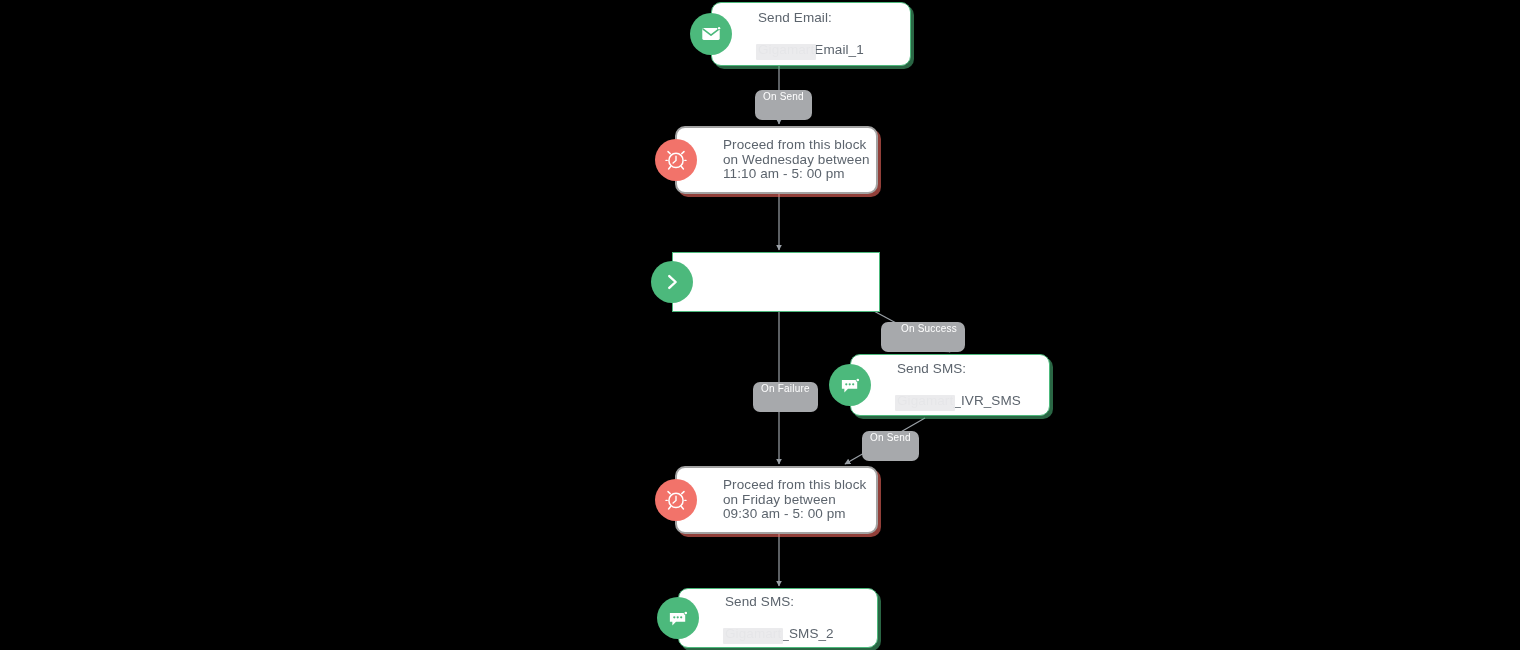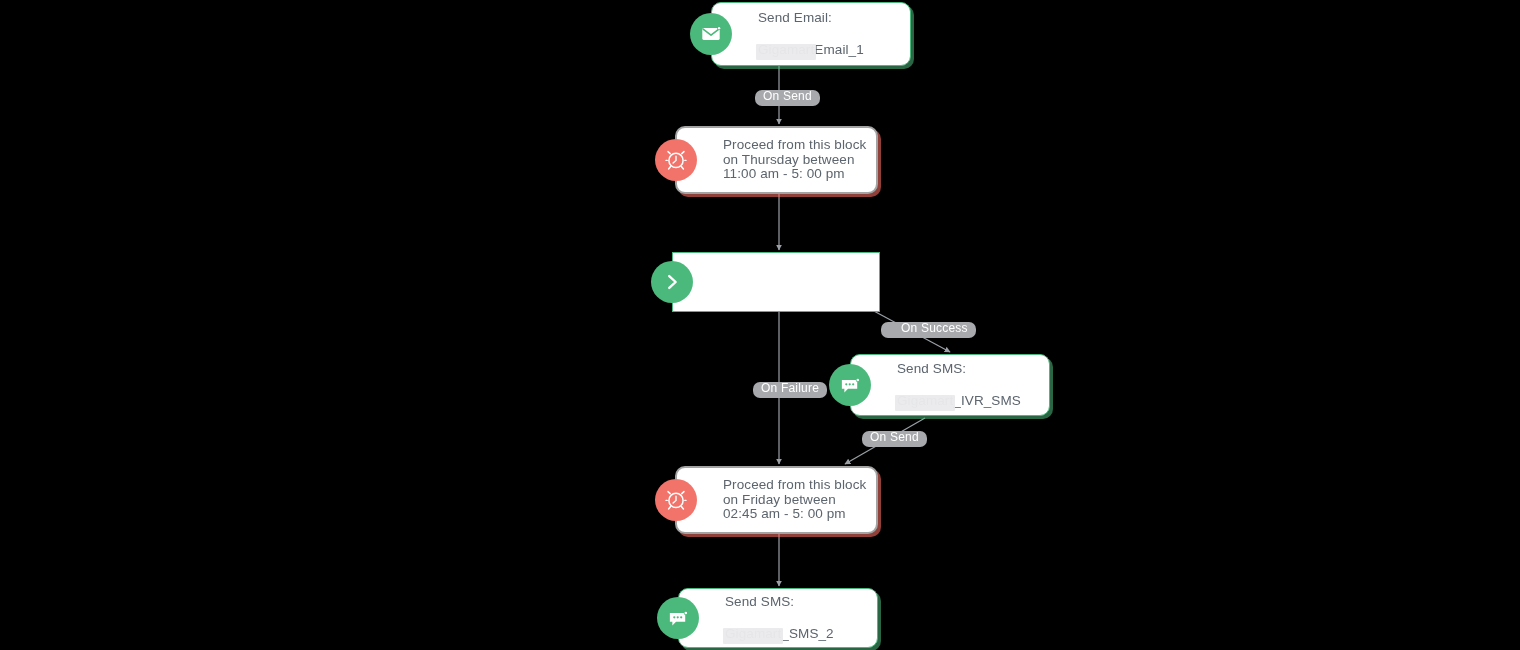--- a/index.html
+++ b/index.html
@@ -113,24 +113,24 @@
     align-items: center;
     justify-content: center;
   }
   .icon-badge.red { background: #f2736a; }
 
   
   .edge-label {
     position: absolute;
     background: #a7a9ac;
     color: #ffffff;
-    font-size: 12px;
+    font-size: 10px;
     letter-spacing: 0.2px;
     line-height: 13px;
-    height: 16px;
+    height: 30px;
     padding: 0 8px;
     border-radius: 7px;
     white-space: nowrap;
     font-family: "Liberation Sans", sans-serif;
   }
 </style>
 </head>
 <body>
 
 <div id="canvas">
@@ -177,22 +177,22 @@
       <svg width="24" height="24" viewBox="0 0 24 24">
         <circle cx="12" cy="12.4" r="7.1" fill="none" stroke="#ffffff" stroke-width="1.5"></circle>
         <path d="M12,8.2 L12,12.4 L9.1,15.1" stroke="#ffffff" stroke-width="1.4" fill="none" stroke-linecap="round"></path>
         <path d="M6.2,5.6 L4.0,3.6 M17.8,5.6 L20.0,3.6" stroke="#ffffff" stroke-width="1.5" stroke-linecap="round"></path>
         <path d="M6.6,18.6 L4.6,21.0 M17.4,18.6 L19.4,21.0" stroke="#ffffff" stroke-width="1.5" stroke-linecap="round"></path>
         <path d="M3.2,12.4 L2.0,12.4 M22.0,12.4 L20.8,12.4" stroke="#ffffff" stroke-width="1.4" stroke-linecap="round"></path>
       </svg>
     </div>
     <div class="node-text">
       <div class="line">Proceed from this block</div>
-      <div class="line">on Thursday between</div>
-      <div class="line">11:00 am - 5: 00 pm</div>
+      <div class="line">on Wednesday between</div>
+      <div class="line">11:10 am - 5: 00 pm</div>
     </div>
   </div>
 
   <div class="node api" style="left:672px; top:252px; width:208px; height:60px;">
     <div class="icon-badge">
       <svg width="22" height="22" viewBox="0 0 24 24">
         <path d="M9,5.5 L16,12 L9,18.5" stroke="#ffffff" stroke-width="2.6" fill="none" stroke-linecap="round" stroke-linejoin="round"></path>
       </svg>
     </div>
   </div>
@@ -226,21 +226,21 @@
         <circle cx="12" cy="12.4" r="7.1" fill="none" stroke="#ffffff" stroke-width="1.5"></circle>
         <path d="M12,8.2 L12,12.4 L9.1,15.1" stroke="#ffffff" stroke-width="1.4" fill="none" stroke-linecap="round"></path>
         <path d="M6.2,5.6 L4.0,3.6 M17.8,5.6 L20.0,3.6" stroke="#ffffff" stroke-width="1.5" stroke-linecap="round"></path>
         <path d="M6.6,18.6 L4.6,21.0 M17.4,18.6 L19.4,21.0" stroke="#ffffff" stroke-width="1.5" stroke-linecap="round"></path>
         <path d="M3.2,12.4 L2.0,12.4 M22.0,12.4 L20.8,12.4" stroke="#ffffff" stroke-width="1.4" stroke-linecap="round"></path>
       </svg>
     </div>
     <div class="node-text">
       <div class="line">Proceed from this block</div>
       <div class="line">on Friday between</div>
-      <div class="line">02:45 am - 5: 00 pm</div>
+      <div class="line">09:30 am - 5: 00 pm</div>
     </div>
   </div>
 
   <div class="node sms" style="left:678px; top:588px; width:200px; height:60px;">
     <div class="icon-badge">
       <svg width="23" height="23" viewBox="0 0 24 24">
         <path d="M3,6.2 h16 v9.2 h-9.6 L5.6,19.2 v-3.8 H3 z" fill="#ffffff"></path>
         <circle cx="7.6" cy="10.8" r="1.15" fill="#4cb97c"></circle>
         <circle cx="11.2" cy="10.8" r="1.15" fill="#4cb97c"></circle>
         <circle cx="14.8" cy="10.8" r="1.15" fill="#4cb97c"></circle>

